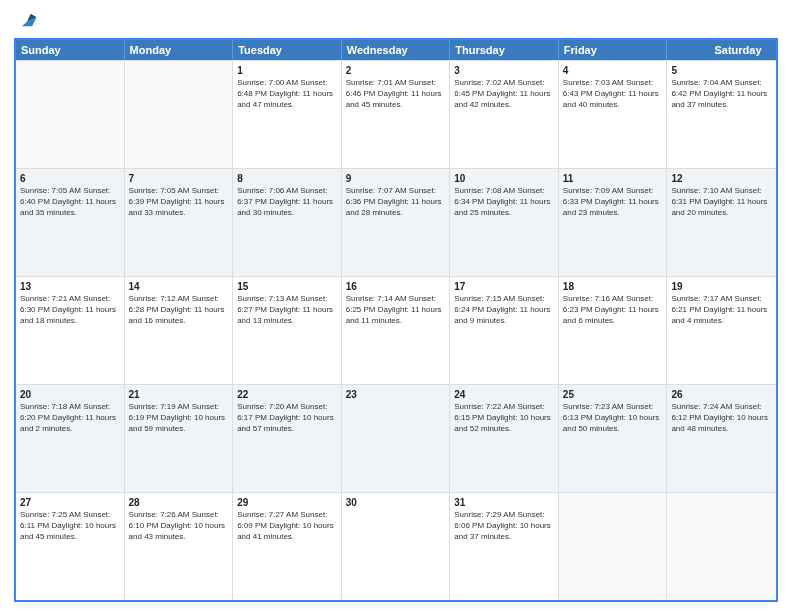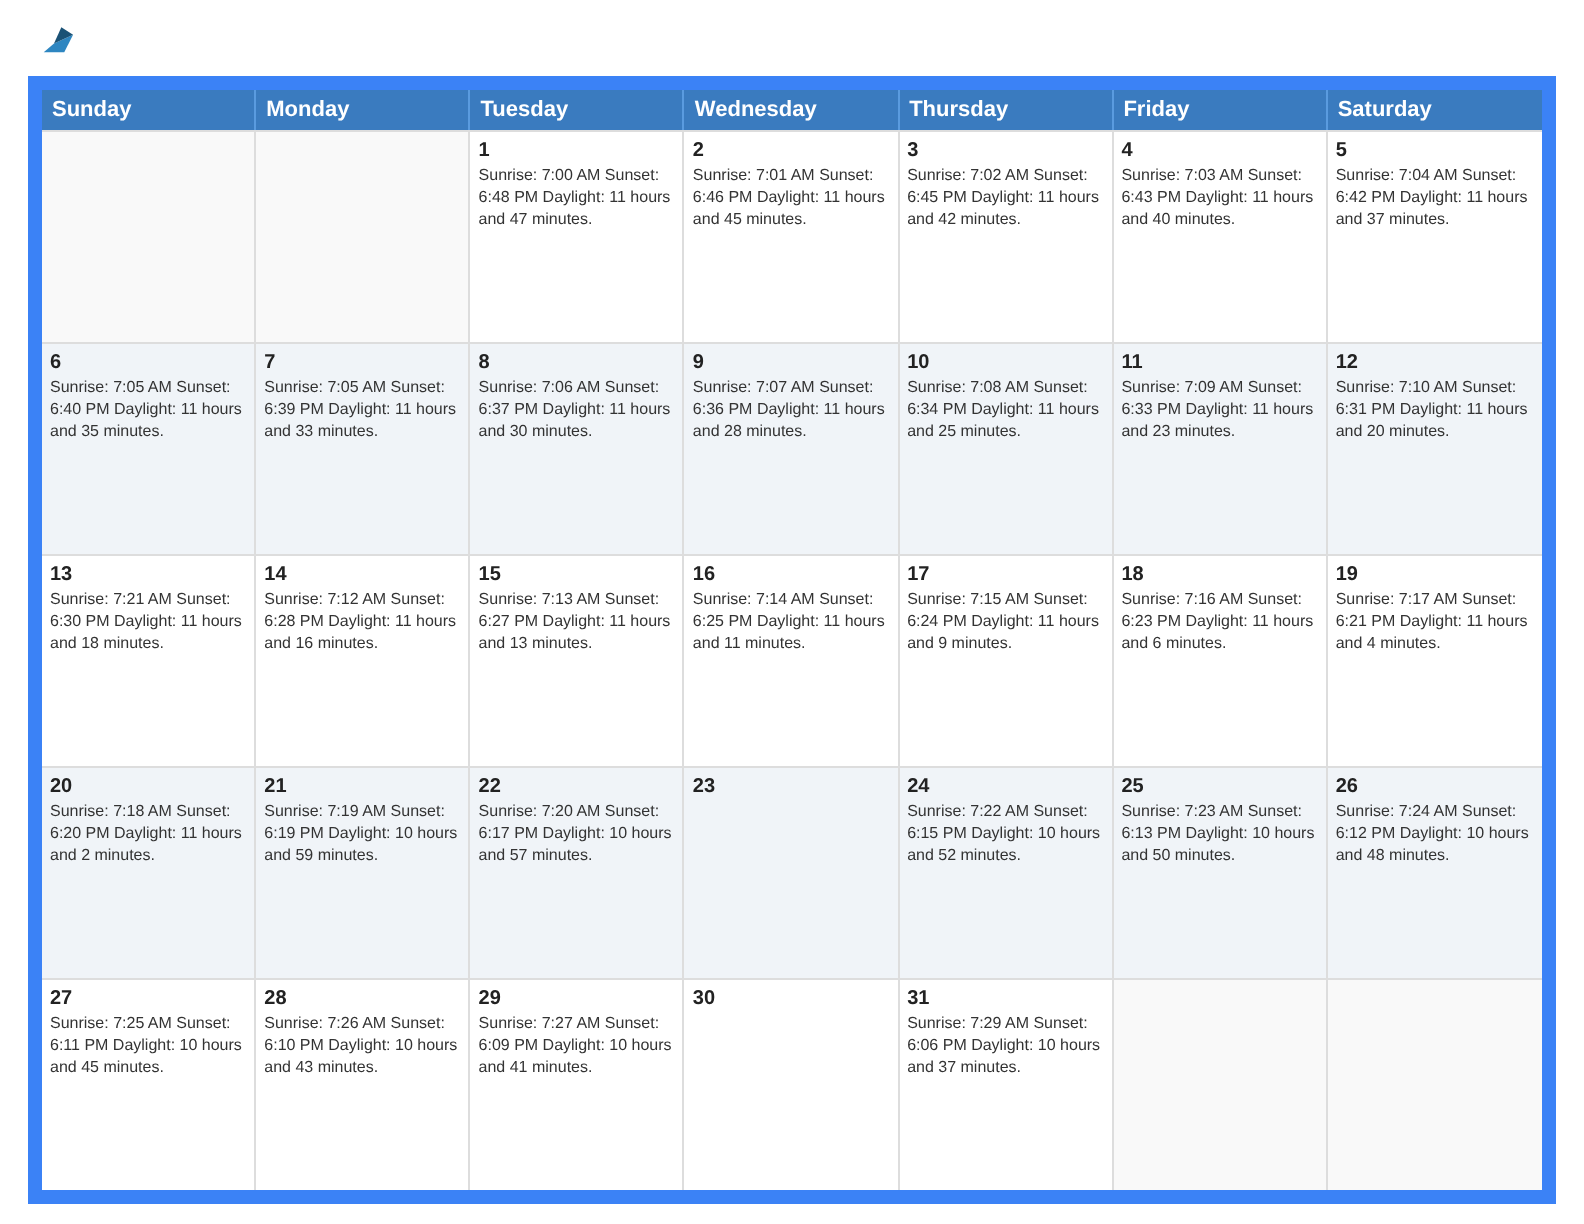--- a/index.html
+++ b/index.html
@@ -50,36 +50,36 @@
       line-height: 1.1;
     }
     .subtitle {
       font-size: 13px;
       color: #555;
     }
     .calendar {
       flex: 1;
       display: flex;
       flex-direction: column;
-      border: 7px solid #3b82f6;
+      border: 2px solid #3b82f6;
     }
     .cal-header-row {
       display: grid;
       grid-template-columns: repeat(7, 1fr);
       background: #3a7bbf;
     }
     .cal-header-cell {
       color: #fff;
       font-size: 11px;
       font-weight: bold;
       padding: 4px 5px;
       border-right: 1px solid #5a9bdf;
       text-align: left;
     }
-    .cal-header-cell:last-child { border-right: none; }
+    .cal-header-cell:last-child { border-right: none; margin-left: 42px; }
     .cal-body {
       flex: 1;
       display: flex;
       flex-direction: column;
     }
     .cal-week {
       display: grid;
       grid-template-columns: repeat(7, 1fr);
       flex: 1;
       border-top: 1px solid #ddd;

